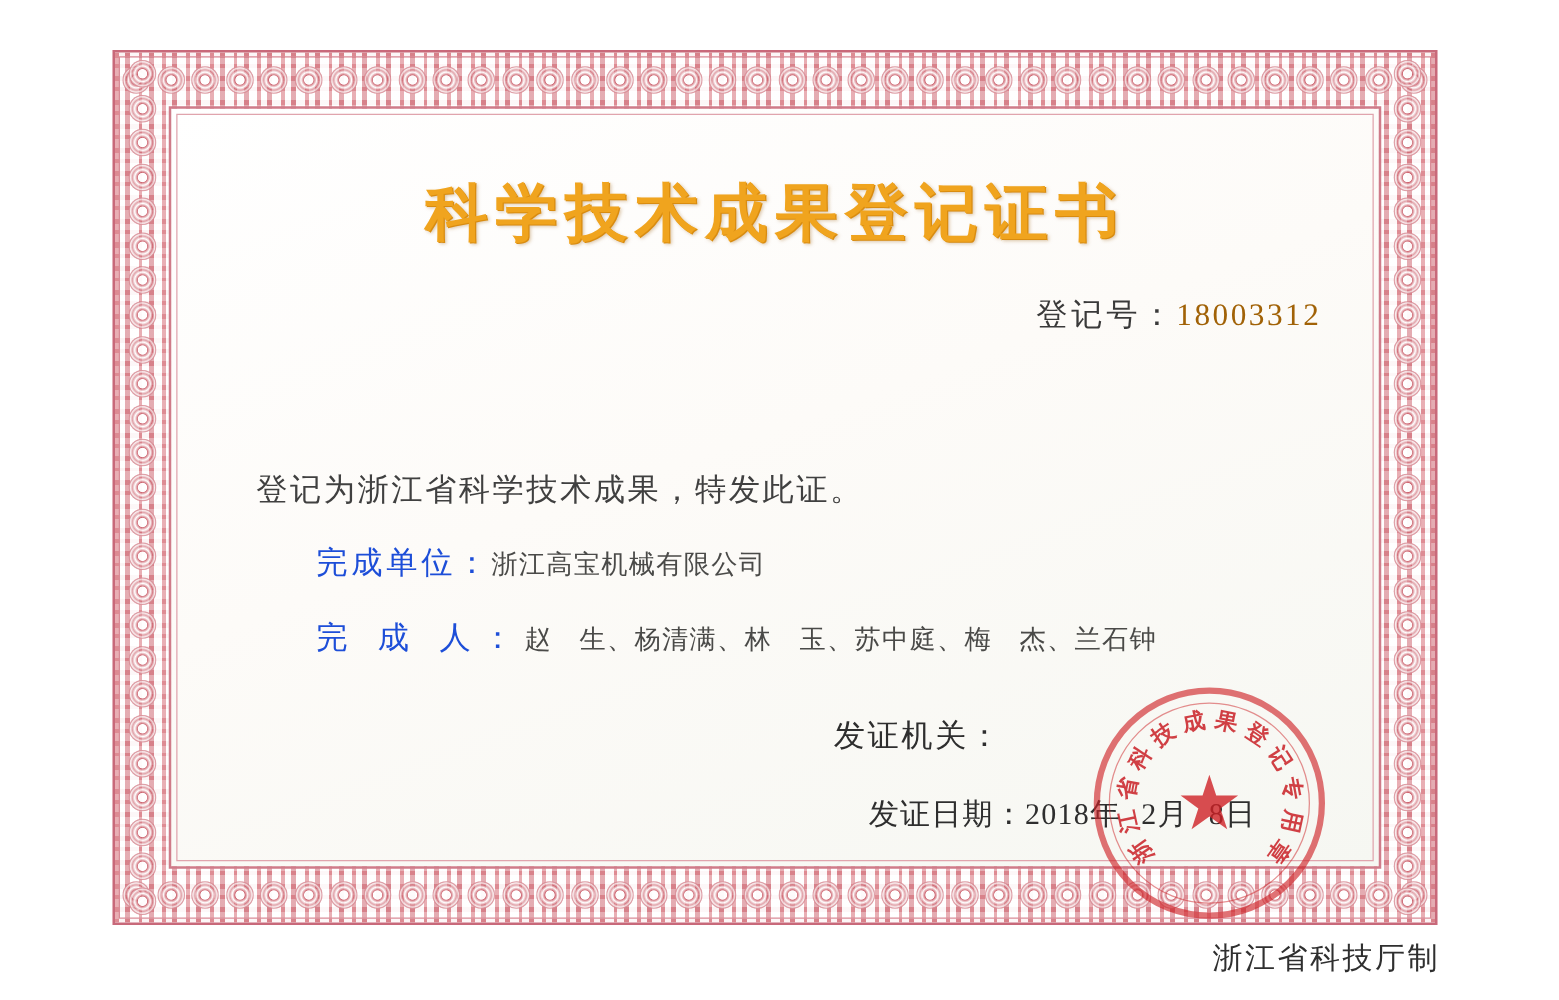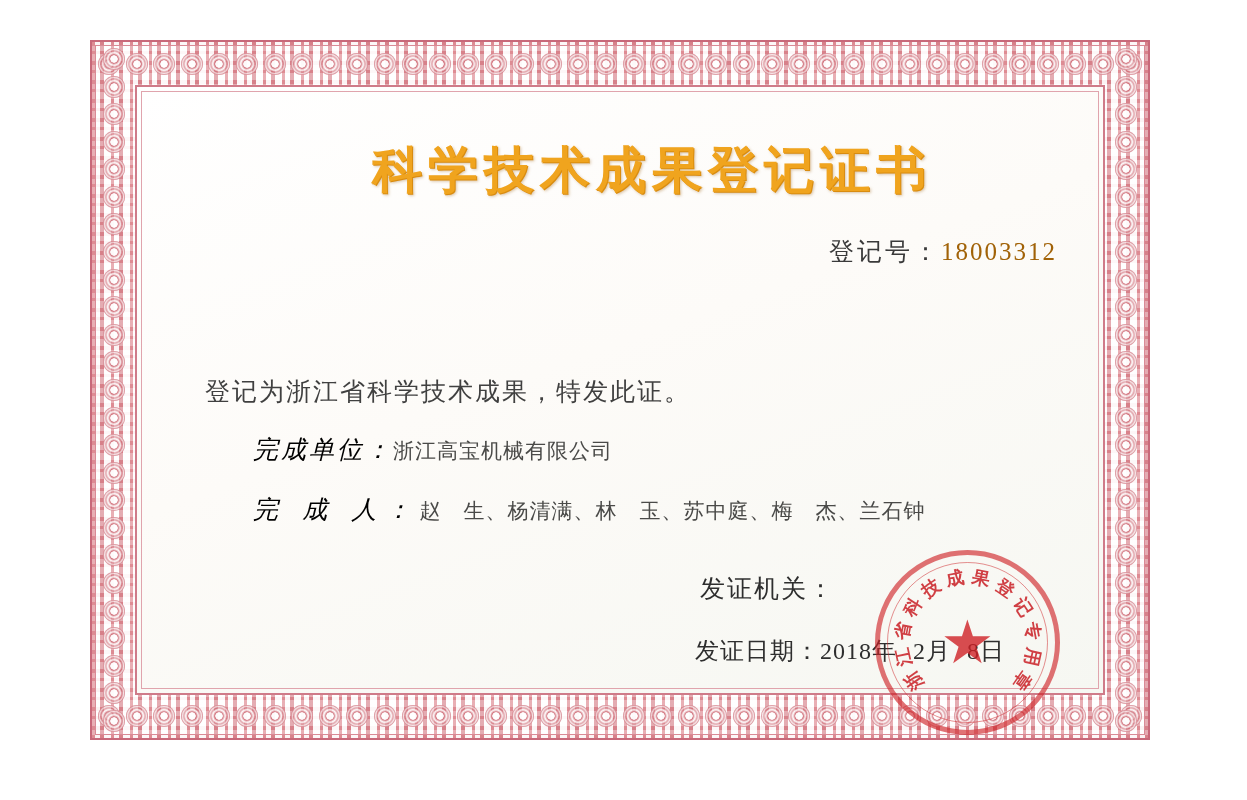--- a/index.html
+++ b/index.html
@@ -135,21 +135,20 @@
     width: 970px;
     text-align: center;
     font-family: "DejaVu Serif", serif;
     font-weight: bold;
     font-size: 50px;
     letter-spacing: 6px;
     color: #f0a41e;
     text-shadow:
       1px 1px 0 #d98c10,
       2px 2px 3px rgba(150, 90, 10, 0.35);
-    padding-left: 32px;
   }
 
   .reg-number-line {
     position: absolute;
     top: 150px;
     right: 48px;
     font-size: 25px;
     color: #3a3a3a;
     letter-spacing: 1px;
     white-space: nowrap;
@@ -193,36 +192,35 @@
 
   .field-row {
     position: absolute;
     left: 118px;
     font-size: 25px;
     color: #2e2e2e;
     white-space: nowrap;
   }
   .field-row .field-label {
     letter-spacing: 3px;
-    color: #000000;
-    font-style: italic;
+    color: #1d4ed8;
   }
   .field-row .field-value {
     font-size: 21px;
     letter-spacing: 1px;
     color: #4a4a48;
   }
   .row-unit { top: 348px; }
   .row-person { top: 408px; }
   .row-person .field-label { letter-spacing: 9px; }
 
   .issuer-row {
     position: absolute;
     top: 487px;
-    left: 565px;
+    left: 532px;
     font-size: 25px;
     letter-spacing: 2px;
     color: #2e2e2e;
     white-space: nowrap;
   }
   .date-row {
     position: absolute;
     top: 550px;
     left: 560px;
     font-size: 24px;
@@ -480,14 +478,15 @@
           <span class="seal-text-char" style="transform: translate(36.9935px, -54.6579px) rotate(34.0909deg);">登</span>
           <span class="seal-text-char" style="transform: translate(55.2379px, -36.1216px) rotate(56.8182deg);">记</span>
           <span class="seal-text-char" style="transform: translate(64.9043px, -11.9761px) rotate(79.5455deg);">专</span>
           <span class="seal-text-char" style="transform: translate(64.4917px, 14.0293px) rotate(102.273deg);">用</span>
           <span class="seal-text-char" style="transform: translate(54.064px, 37.856px) rotate(125deg);">章</span>
         </div>
     </div>
 
   </div>
 
+  <div class="footer-note">浙江省科技厅制</div>
 
 </div>
 
 </body></html>

